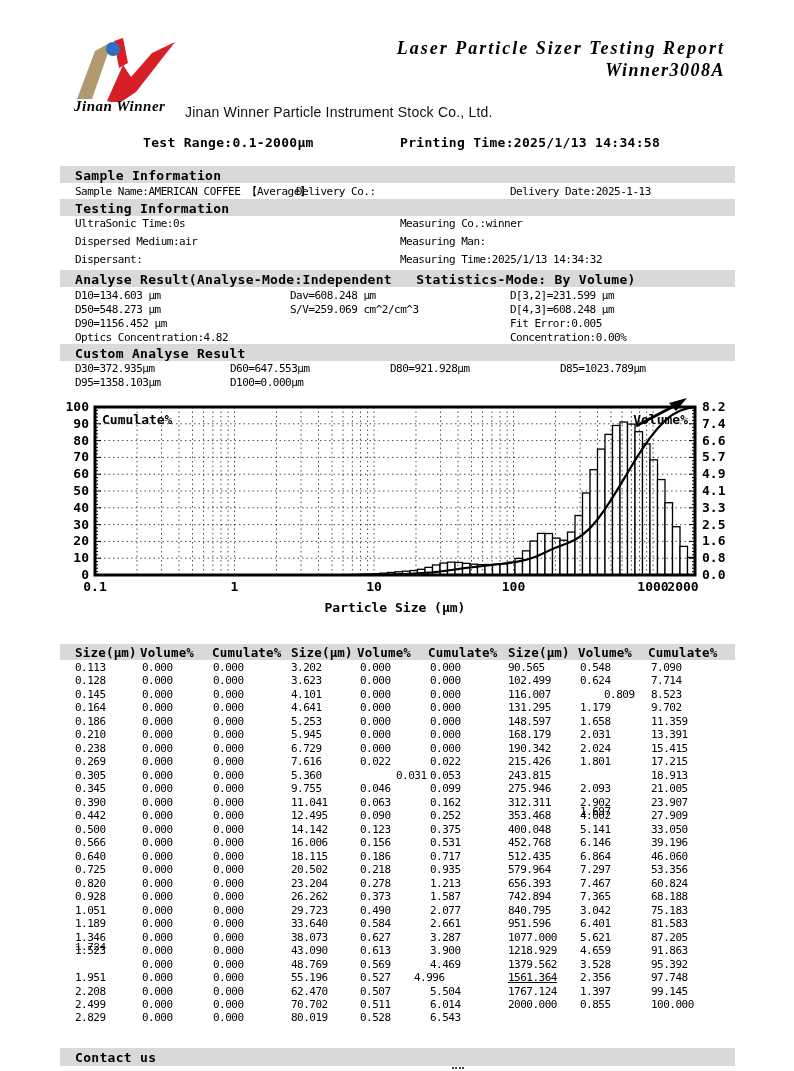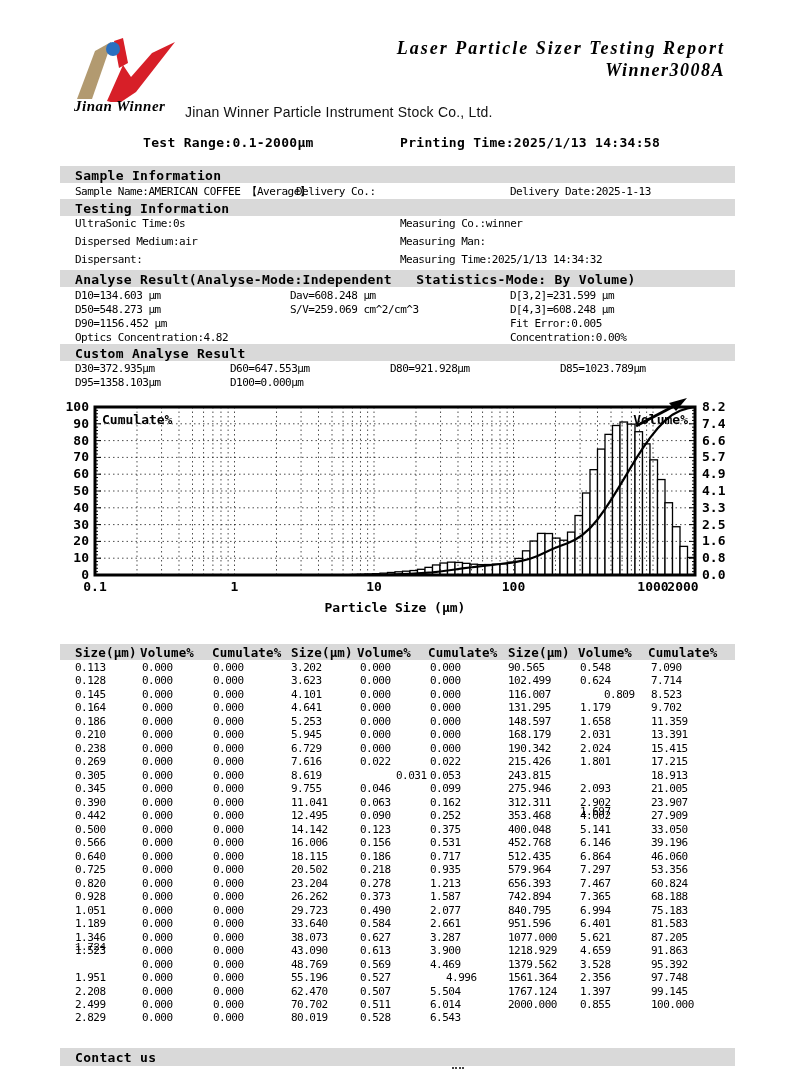--- a/index.html
+++ b/index.html
@@ -391,21 +391,21 @@
       <span class="t" style="left: 213px; top: 755.36px;">0.000</span>
       <span class="t" style="left: 291px; top: 755.36px;">7.616</span>
       <span class="t" style="left: 360px; top: 755.36px;">0.022</span>
       <span class="t" style="left: 430px; top: 755.36px;">0.022</span>
       <span class="t" style="left: 508px; top: 755.36px;">215.426</span>
       <span class="t" style="left: 580px; top: 755.36px;">1.801</span>
       <span class="t" style="left: 651px; top: 755.36px;">17.215</span>
       <span class="t" style="left: 75px; top: 768.84px;">0.305</span>
       <span class="t" style="left: 142px; top: 768.84px;">0.000</span>
       <span class="t" style="left: 213px; top: 768.84px;">0.000</span>
-      <span class="t" style="left: 291px; top: 768.84px;">8.619</span>
+      <span class="t" style="left: 291px; top: 768.84px;">5.360</span>
       <span class="t" style="left: 360px; top: 768.84px; margin-left: 36px;">0.031</span>
       <span class="t" style="left: 430px; top: 768.84px;">0.053</span>
       <span class="t" style="left: 508px; top: 768.84px;">243.815</span>
       <span class="t" style="left: 580px; top: 768.84px; margin-top: 36px;">1.697</span>
       <span class="t" style="left: 651px; top: 768.84px;">18.913</span>
       <span class="t" style="left: 75px; top: 782.32px;">0.345</span>
       <span class="t" style="left: 142px; top: 782.32px;">0.000</span>
       <span class="t" style="left: 213px; top: 782.32px;">0.000</span>
       <span class="t" style="left: 291px; top: 782.32px;">9.755</span>
       <span class="t" style="left: 360px; top: 782.32px;">0.046</span>
@@ -485,21 +485,21 @@
       <span class="t" style="left: 508px; top: 890.16px;">742.894</span>
       <span class="t" style="left: 580px; top: 890.16px;">7.365</span>
       <span class="t" style="left: 651px; top: 890.16px;">68.188</span>
       <span class="t" style="left: 75px; top: 903.64px;">1.051</span>
       <span class="t" style="left: 142px; top: 903.64px;">0.000</span>
       <span class="t" style="left: 213px; top: 903.64px;">0.000</span>
       <span class="t" style="left: 291px; top: 903.64px;">29.723</span>
       <span class="t" style="left: 360px; top: 903.64px;">0.490</span>
       <span class="t" style="left: 430px; top: 903.64px;">2.077</span>
       <span class="t" style="left: 508px; top: 903.64px;">840.795</span>
-      <span class="t" style="left: 580px; top: 903.64px;">6.994</span>
+      <span class="t" style="left: 580px; top: 903.64px;">3.042</span>
       <span class="t" style="left: 651px; top: 903.64px;">75.183</span>
       <span class="t" style="left: 75px; top: 917.12px;">1.189</span>
       <span class="t" style="left: 142px; top: 917.12px;">0.000</span>
       <span class="t" style="left: 213px; top: 917.12px;">0.000</span>
       <span class="t" style="left: 291px; top: 917.12px;">33.640</span>
       <span class="t" style="left: 360px; top: 917.12px;">0.584</span>
       <span class="t" style="left: 430px; top: 917.12px;">2.661</span>
       <span class="t" style="left: 508px; top: 917.12px;">951.596</span>
       <span class="t" style="left: 580px; top: 917.12px;">6.401</span>
       <span class="t" style="left: 651px; top: 917.12px;">81.583</span>
@@ -528,22 +528,22 @@
       <span class="t" style="left: 360px; top: 957.56px;">0.569</span>
       <span class="t" style="left: 430px; top: 957.56px;">4.469</span>
       <span class="t" style="left: 508px; top: 957.56px;">1379.562</span>
       <span class="t" style="left: 580px; top: 957.56px;">3.528</span>
       <span class="t" style="left: 651px; top: 957.56px;">95.392</span>
       <span class="t" style="left: 75px; top: 971.04px;">1.951</span>
       <span class="t" style="left: 142px; top: 971.04px;">0.000</span>
       <span class="t" style="left: 213px; top: 971.04px;">0.000</span>
       <span class="t" style="left: 291px; top: 971.04px;">55.196</span>
       <span class="t" style="left: 360px; top: 971.04px;">0.527</span>
-      <span class="t" style="left: 446px; top: 971.04px;">4.996</span>
-      <span class="t" style="left: 508px; top: 971.04px;">1561.364</span>
+      <span class="t" style="left: 414px; top: 971.04px;">4.996</span>
+      <span class="t" style="left: 508px; top: 971.04px; text-decoration: underline;">1561.364</span>
       <span class="t" style="left: 580px; top: 971.04px;">2.356</span>
       <span class="t" style="left: 651px; top: 971.04px;">97.748</span>
       <span class="t" style="left: 75px; top: 984.52px;">2.208</span>
       <span class="t" style="left: 142px; top: 984.52px;">0.000</span>
       <span class="t" style="left: 213px; top: 984.52px;">0.000</span>
       <span class="t" style="left: 291px; top: 984.52px;">62.470</span>
       <span class="t" style="left: 360px; top: 984.52px;">0.507</span>
       <span class="t" style="left: 430px; top: 984.52px;">5.504</span>
       <span class="t" style="left: 508px; top: 984.52px;">1767.124</span>
       <span class="t" style="left: 580px; top: 984.52px;">1.397</span>

